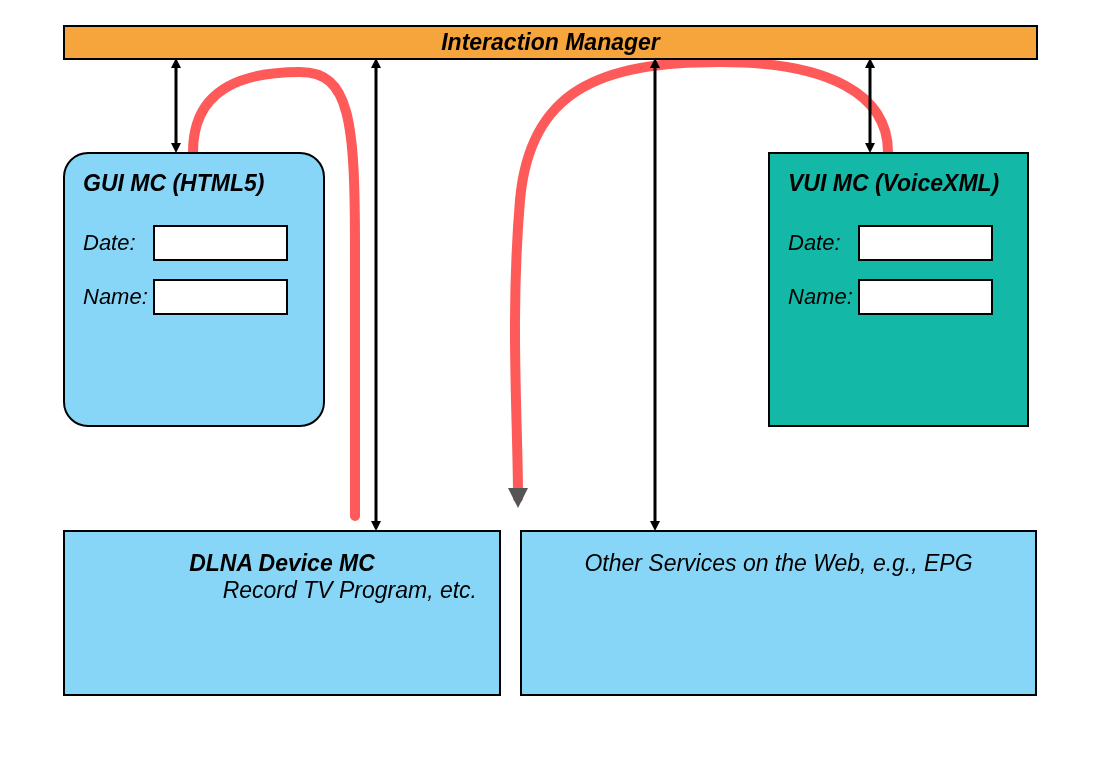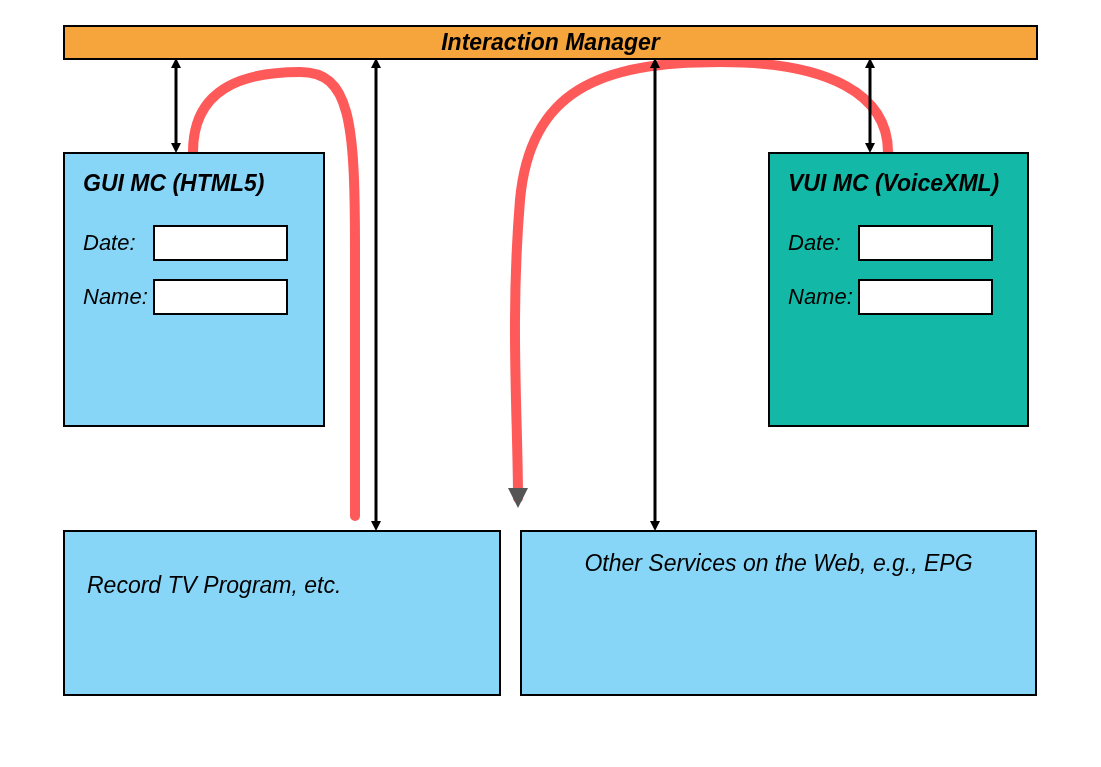--- a/index.html
+++ b/index.html
@@ -29,20 +29,21 @@
     font-size: 23px;
     font-weight: bold;
   }
   .gui-mc {
     left: 63px;
     top: 152px;
     width: 262px;
     height: 275px;
     background: #87d6f8;
     padding: 16px 18px;
+    border-radius: 25px;
   }
   .vui-mc {
     left: 768px;
     top: 152px;
     width: 261px;
     height: 275px;
     background: #14b8a6;
     padding: 16px 18px;
   }
   .dlna {
@@ -79,21 +80,21 @@
   .field-label {
     width: 70px;
   }
   .field-input {
     width: 135px;
     height: 36px;
     border: 2.5px solid #000;
     background: #fff;
   }
   .dlna-title { font-weight: bold; text-align:center; }
-  .dlna-sub { margin-top: 22px; text-align:left; }
+  .dlna-sub { text-align:right; }
   svg.overlay {
     position: absolute;
     left: 0; top: 0;
     width: 1101px; height: 767px;
     pointer-events: none;
   }
 </style>
 </head>
 <body>
 
@@ -142,18 +143,19 @@
     <span class="field-label">Date:</span>
     <div class="field-input"></div>
   </div>
   <div class="field-row">
     <span class="field-label">Name:</span>
     <div class="field-input"></div>
   </div>
 </div>
 
 <div class="box dlna">
+  <div class="dlna-title">DLNA Device MC</div>
   <div class="dlna-sub">Record TV Program, etc.</div>
 </div>
 
 <div class="box other-services">
   <div>Other Services on the Web, e.g., EPG</div>
 </div>
 
 </body></html>

